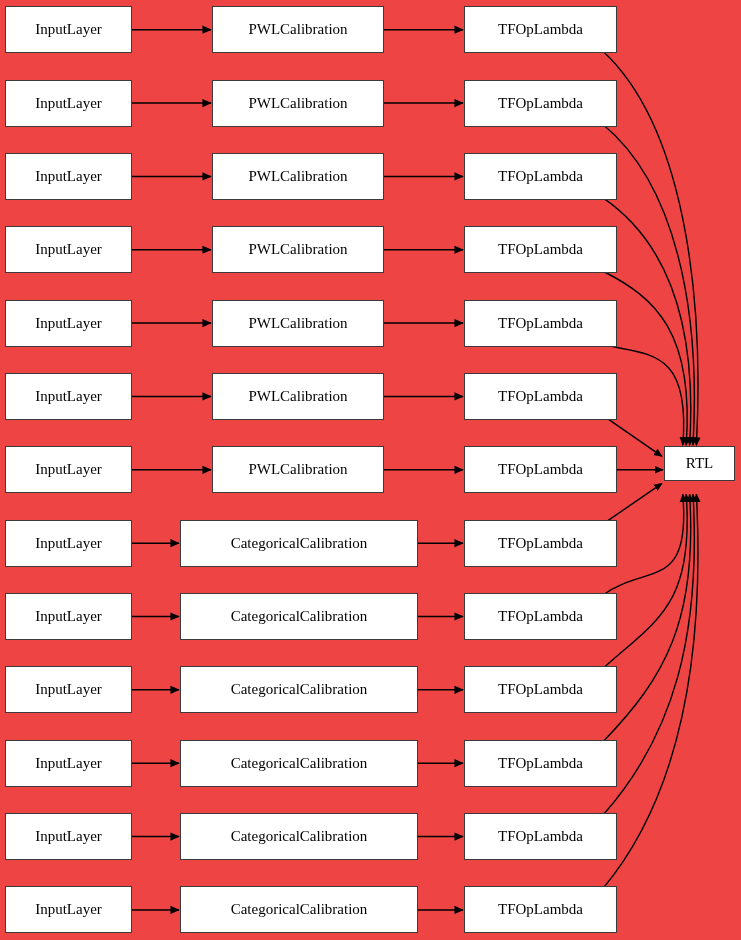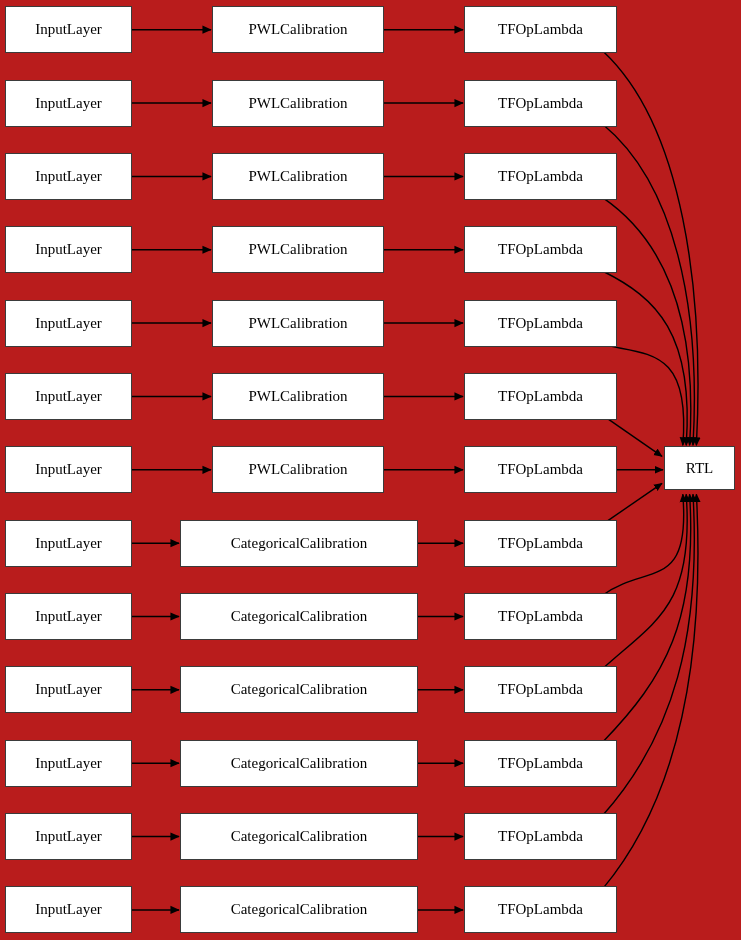--- a/index.html
+++ b/index.html
@@ -4,21 +4,21 @@
 <style>
   html, body {
     margin: 0;
     padding: 0;
     background: #ffffff;
   }
   #canvas {
     position: relative;
     width: 741px;
     height: 940px;
-    background: #b91c1c;
+    background: #ef4444;
     font-family: "Liberation Serif", "DejaVu Serif", serif;
     overflow: hidden;
   }
   #edge-layer {
     position: absolute;
     left: 0;
     top: 0;
     width: 741px;
     height: 940px;
     pointer-events: none;
@@ -210,18 +210,18 @@
       </div>
       <div class="node" style="left: 5px; top: 886.4px; width: 127px; height: 47px;">
         <span class="node-label" style="font-size: 15px;">InputLayer</span>
       </div>
       <div class="node" style="left: 180px; top: 886.4px; width: 238px; height: 47px;">
         <span class="node-label" style="font-size: 15px;">CategoricalCalibration</span>
       </div>
       <div class="node" style="left: 464px; top: 886.4px; width: 153px; height: 47px;">
         <span class="node-label" style="font-size: 15px;">TFOpLambda</span>
       </div>
-      <div class="node" style="left: 664px; top: 446.3px; width: 71px; height: 44px;">
+      <div class="node" style="left: 664px; top: 446.3px; width: 71px; height: 35px;">
         <span class="node-label" style="font-size: 15px;">RTL</span>
       </div>
     </div>
 
 </div>
 
 </body></html>

